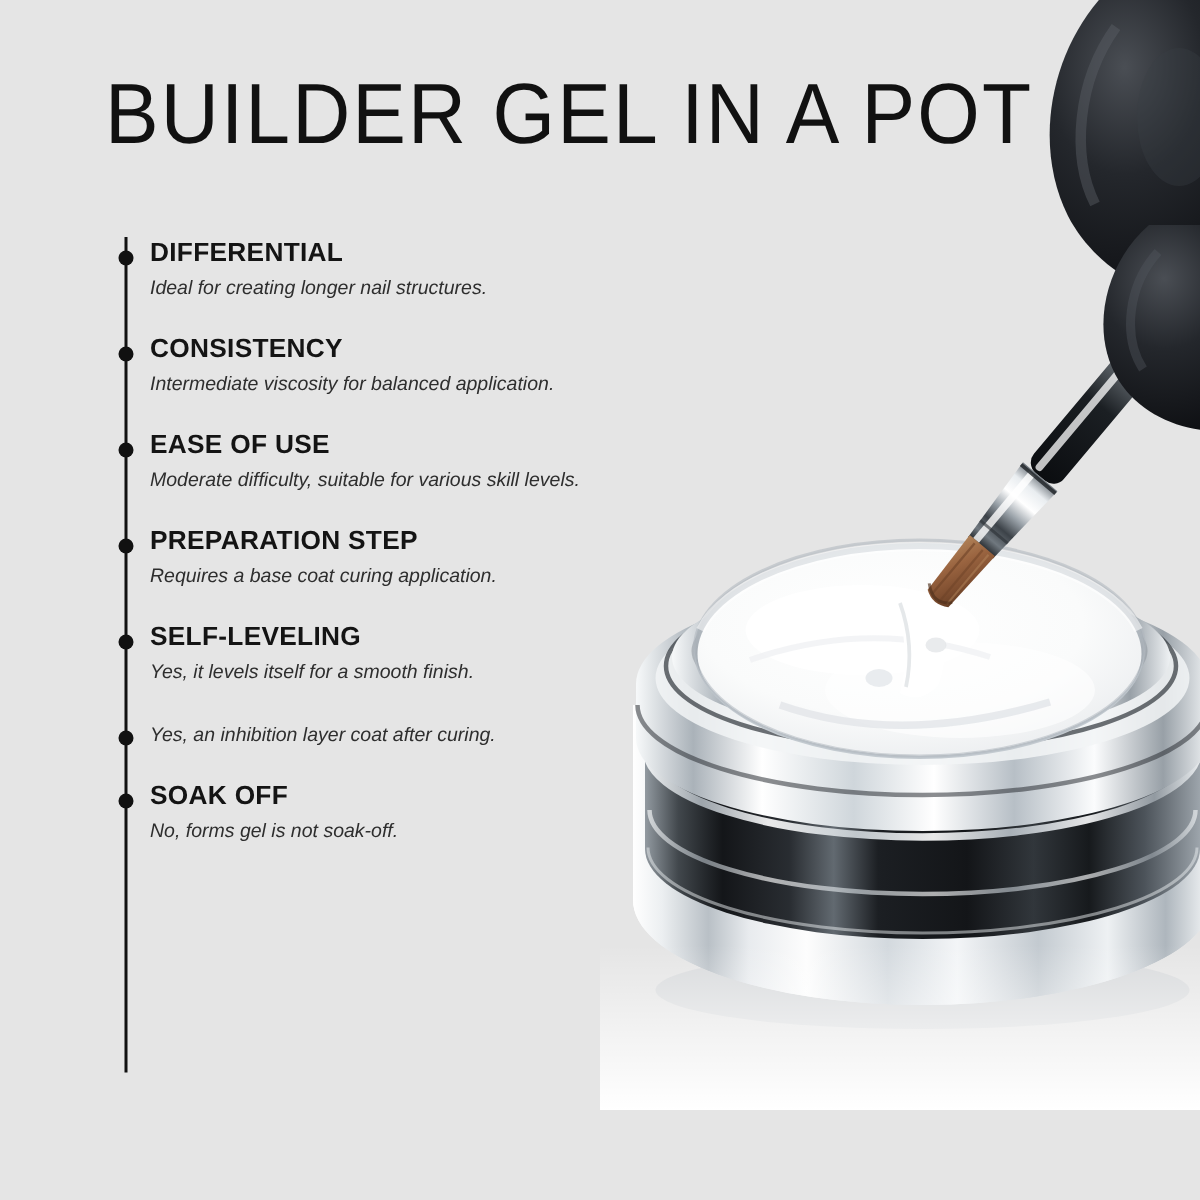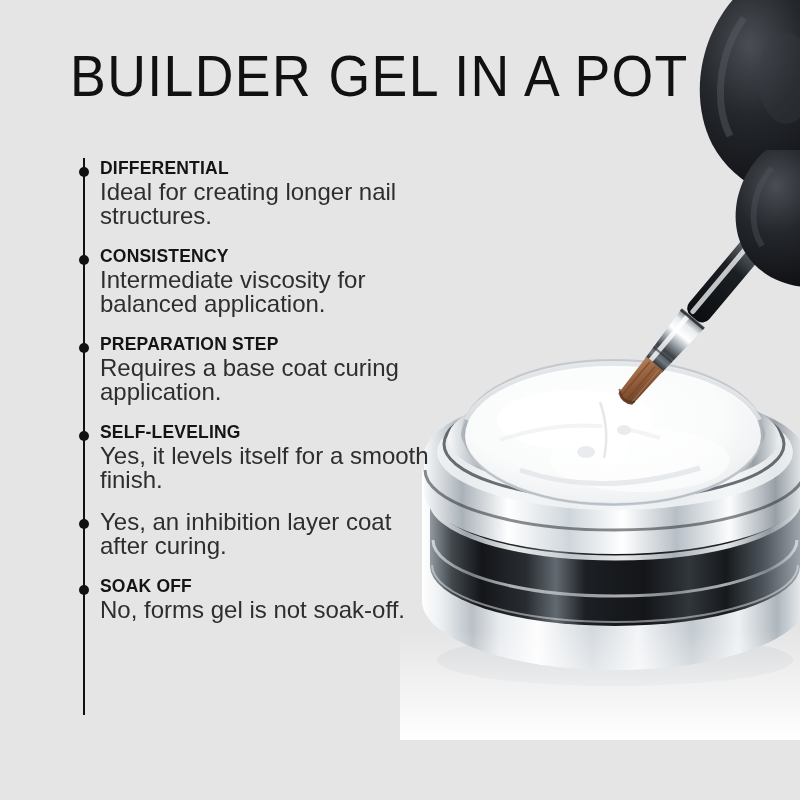--- a/index.html
+++ b/index.html
@@ -94,25 +94,26 @@
     margin: 0 0 1px 0;
     font-size: 17.5px;
     line-height: 21px;
     font-weight: bold;
     letter-spacing: 0.2px;
     color: #141414;
   }
 
   .item p {
     margin: 0;
-    font-size: 24px;
+    font-size: 13px;
     line-height: 24px;
     font-weight: 400;
     color: #2e2e2e;
     max-width: 330px;
+    font-style: italic;
   }
 
   .item.wide p { max-width: 340px; }
 </style>
 </head>
 <body>
 
 <div id="infographic">
 
   <svg class="photo-layer" viewBox="0 0 800 800" width="800" height="800" xmlns="http://www.w3.org/2000/svg">
@@ -309,20 +310,25 @@
         <h3>DIFFERENTIAL</h3>
         <p>Ideal for creating longer nail structures.</p>
       </div>
 
       <div class="item">
         <span class="dot"></span>
         <h3>CONSISTENCY</h3>
         <p>Intermediate viscosity for balanced application.</p>
       </div>
 
+      <div class="item wide">
+        <span class="dot"></span>
+        <h3>EASE OF USE</h3>
+        <p>Moderate difficulty, suitable for various skill levels.</p>
+      </div>
 
       <div class="item wide">
         <span class="dot"></span>
         <h3>PREPARATION STEP</h3>
         <p>Requires a base coat curing application.</p>
       </div>
 
       <div class="item">
         <span class="dot"></span>
         <h3>SELF-LEVELING</h3>

